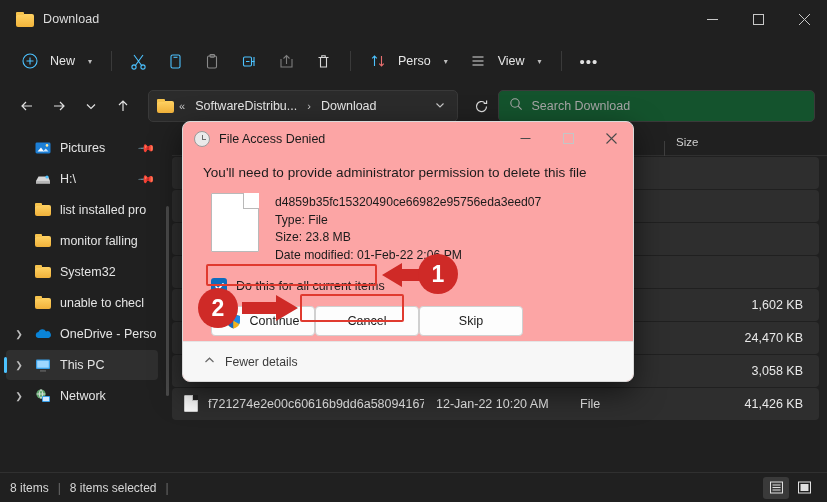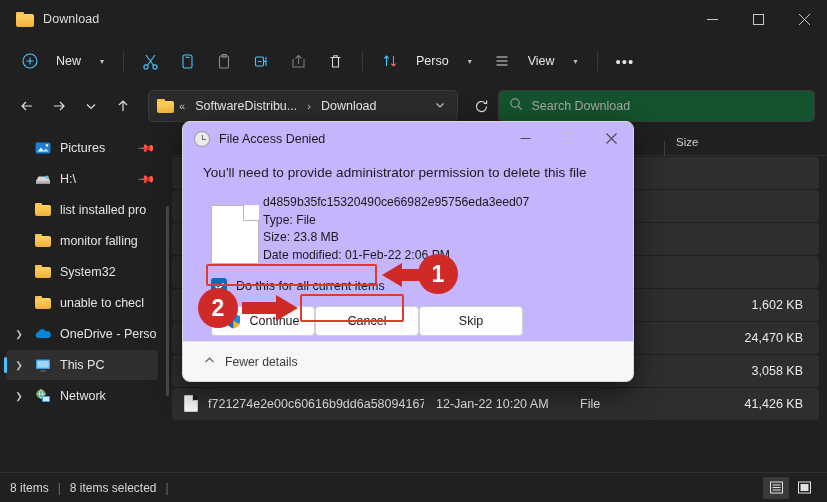--- a/index.html
+++ b/index.html
@@ -38,21 +38,21 @@
     color: #c8c8c8;
   }
   .win-btn svg { display:block; }
 
   
   .toolbar {
     height: 46px; flex: 0 0 46px; display: flex; align-items: center;
     padding-left: 12px; gap: 2px; background: #202020;
   }
   .tool {
-    height: 32px; display: flex; align-items: center; gap: 18px;
+    height: 32px; display: flex; align-items: center; gap: 12px;
     padding: 0 9px; border-radius: 4px; font-size: 12.5px; color: #e6e6e6;
   }
   .tool.iconed { padding: 0 10px; }
   .tool .chev { font-size: 8px; color: #bdbdbd; margin-left: 1px; }
   .tb-sep { width: 1px; height: 20px; background: #3a3a3a; margin: 0 7px; }
 
   
   .addressrow {
     height: 44px; flex: 0 0 44px; display: flex; align-items: center;
     padding: 0 12px; gap: 2px;
@@ -163,21 +163,21 @@
   .viewtoggle { display: flex; gap: 2px; }
   .vbtn {
     width: 26px; height: 22px; border-radius: 3px; display: flex;
     align-items: center; justify-content: center; color: #dedede;
   }
   .vbtn.active { background: #3a3a3a; }
 
   
   .dialog {
     position: absolute; left: 182px; top: 121px; width: 452px; height: 261px;
-    background: #c4b5fd; color: #1b1b1b; border: 1px solid #d9d9d9;
+    background: #fca5a5; color: #1b1b1b; border: 1px solid #d9d9d9;
     border-radius: 8px; box-shadow: 0 10px 30px rgba(0,0,0,.55);
     display: flex; flex-direction: column; overflow: hidden;
     font-family: "Liberation Sans", sans-serif;
   }
   .dlg-title {
     height: 33px; flex: 0 0 33px; display: flex; align-items: center; padding-left: 11px;
   }
   .dlg-ico {
     width: 16px; height: 16px; border-radius: 50%; border: 1.4px solid #9a9a9a;
     background: #eaeaea; position: relative; flex: 0 0 16px;
@@ -191,21 +191,21 @@
   .dlg-title-text { margin-left: 9px; font-size: 12.5px; color: #1b1b1b; }
   .dlg-win-btns { margin-left: auto; display: flex; }
   .dlg-wb {
     width: 43px; height: 33px; display:flex; align-items:center; justify-content:center; color:#4a4a4a;
   }
   .dlg-wb.dis { color: #c5c5c5; }
   .dlg-body { padding: 10px 20px 0 20px; flex: 1; }
   .dlg-head {
     font-size: 13.5px; color: #1b1b1b; margin-bottom: 13px; letter-spacing: .05px;
   }
-  .file-block { display: flex; gap: 4px; margin-left: 8px; align-items: flex-end; }
+  .file-block { display: flex; gap: 16px; margin-left: 8px; }
   .big-file-ico {
     width: 48px; height: 59px; background: #fff; border: 1.3px solid #b9b9b9;
     position: relative; flex: 0 0 48px; border-radius: 1px;
   }
   .big-file-ico::after {
     content:""; position:absolute; right:-1px; top:-1px; width:15px; height:15px;
     background:#fff; border-left:1.3px solid #b9b9b9; border-bottom:1.3px solid #b9b9b9;
     transform: none;
   }
   .big-file-ico .fold {

